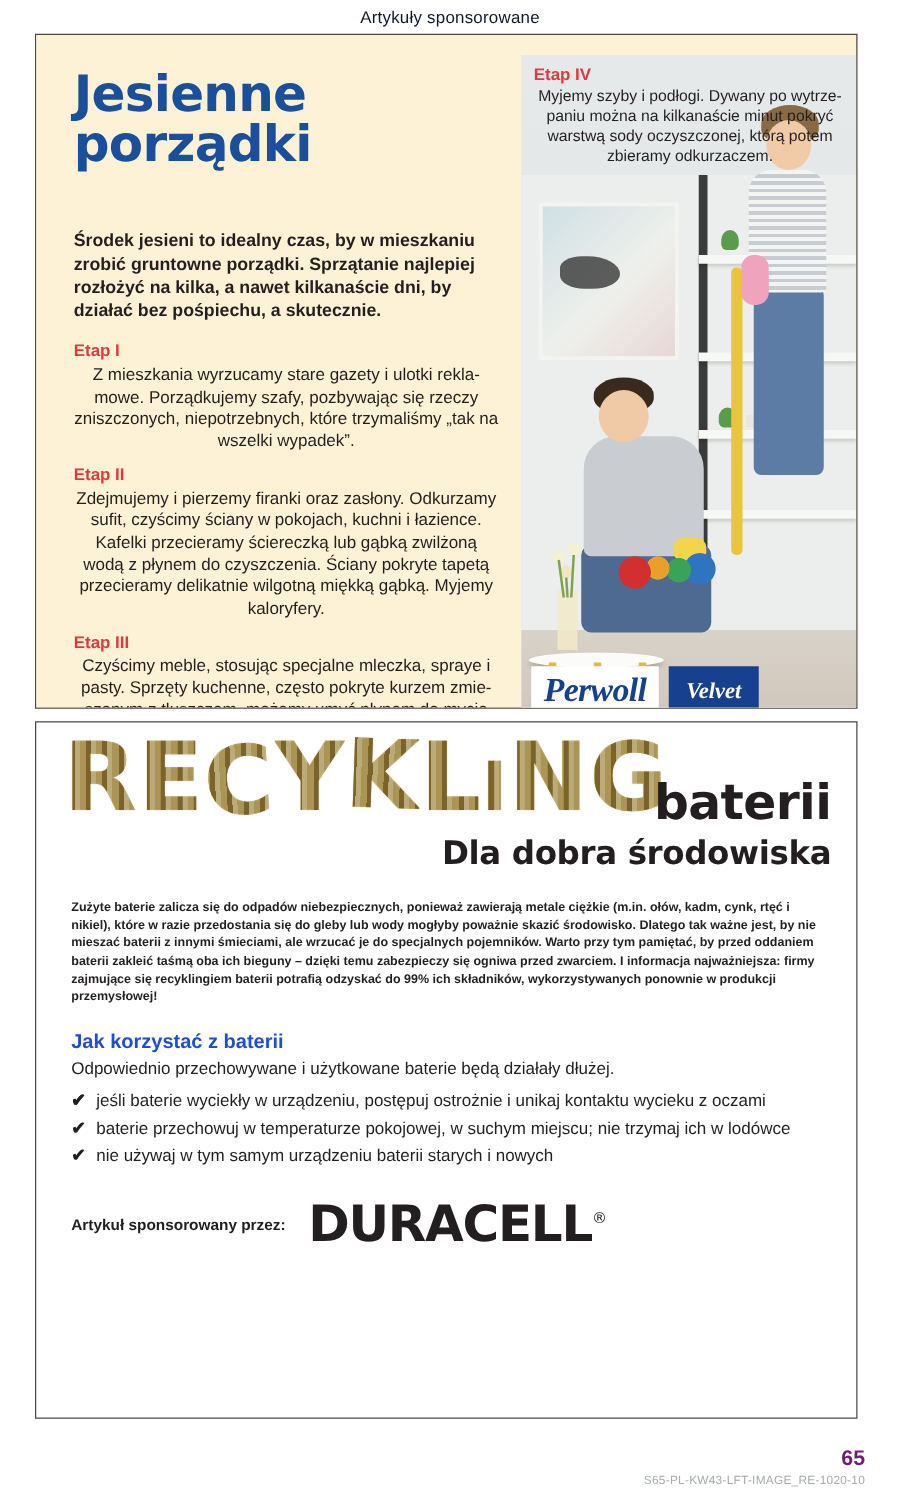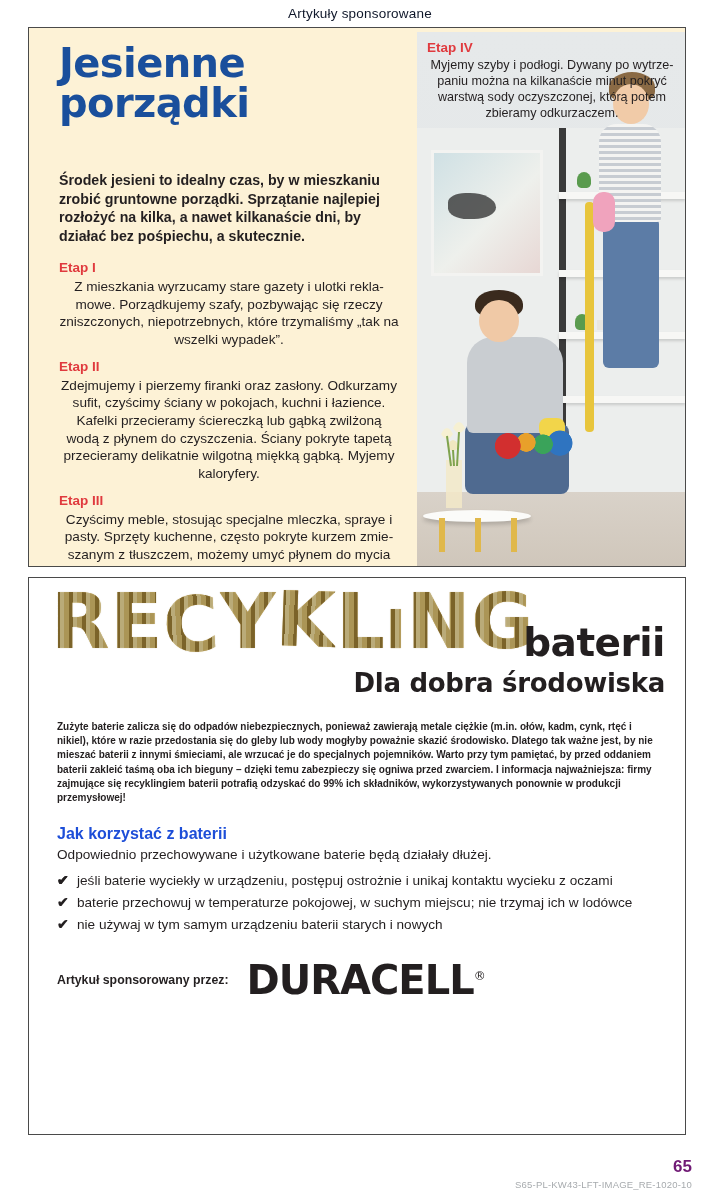--- a/index.html
+++ b/index.html
@@ -40,21 +40,21 @@
     width: 658px;
     height: 540px;
     background: #fdf2d6;
   }
   .autumn-left {
     position: absolute;
     left: 0; top: 0;
     width: 390px;
     height: 100%;
     background: #fdf2d6;
-    padding: 7px 20px 0 30px;
+    padding: 20px 20px 0 30px;
     box-sizing: border-box;
   }
   .autumn-title {
     color: #1a4f9c;
     font-size: 40px;
     font-weight: bold;
     letter-spacing: -0.6px;
     line-height: 1.0;
     margin: 8px 0 14px 0;
     font-family: "DejaVu Sans", sans-serif;
@@ -84,21 +84,21 @@
     font-size: 12.3px;
     font-weight: bold;
     color: #231f20;
     margin-top: 16px;
     margin-bottom: 6px;
   }
 
   
   .autumn-photo {
     position: absolute;
-    right: 0; top: 4px;
+    right: 0; top: 16px;
     width: 268px;
     height: 100%;
     background:
       linear-gradient(#e6e9ea 0%, #e3e6e7 100%);
     overflow: hidden;
   }
   .photo-caption {
     position: absolute;
     left: 10px; top: 8px; right: 8px;
     z-index: 5;
@@ -355,20 +355,28 @@
     <div class="ph ph-table"></div>
     <div class="ph ph-tableleg" style="left:22px;"></div>
     <div class="ph ph-tableleg" style="left:58px;"></div>
     <div class="ph ph-tableleg" style="left:94px;"></div>
 
     <div class="photo-caption">
       <div class="stage-head">Etap IV</div>
       <p class="stage-body">Myjemy szyby i podłogi. Dywany po wytrze-paniu można na kilkanaście minut pokryć warstwą sody oczyszczonej, którą potem zbieramy odkurzaczem.</p>
     </div>
 
+    <div style="position:absolute; left:8px; bottom:10px; display:flex; align-items:center; gap:8px;">
+      <div style="background:#ffffff; padding:4px 10px;">
+        <span style="font-family:'Liberation Serif',serif; font-style:italic; font-weight:bold; font-size:27px; color:#17418f; letter-spacing:-.5px;">Perwoll</span>
+      </div>
+      <div style="background:#17418f; padding:9px 14px;">
+        <span style="font-family:'Liberation Serif',serif; font-style:italic; font-weight:bold; font-size:18px; color:#ffffff;">Velvet</span>
+      </div>
+    </div>
   </div>
 </section>
 
 <section class="panel" id="panel-recycling">
 
   <div class="rec-header">
     <div class="rec-word">
       <span class="l0">R</span><span class="l1">E</span><span class="l2">C</span><span class="l3">Y</span><span class="l4">K</span><span class="l5">L</span><span class="l7">I</span><span class="l8">N</span><span class="l9">G</span>
     </div>
     <div class="rec-baterii">baterii</div>

